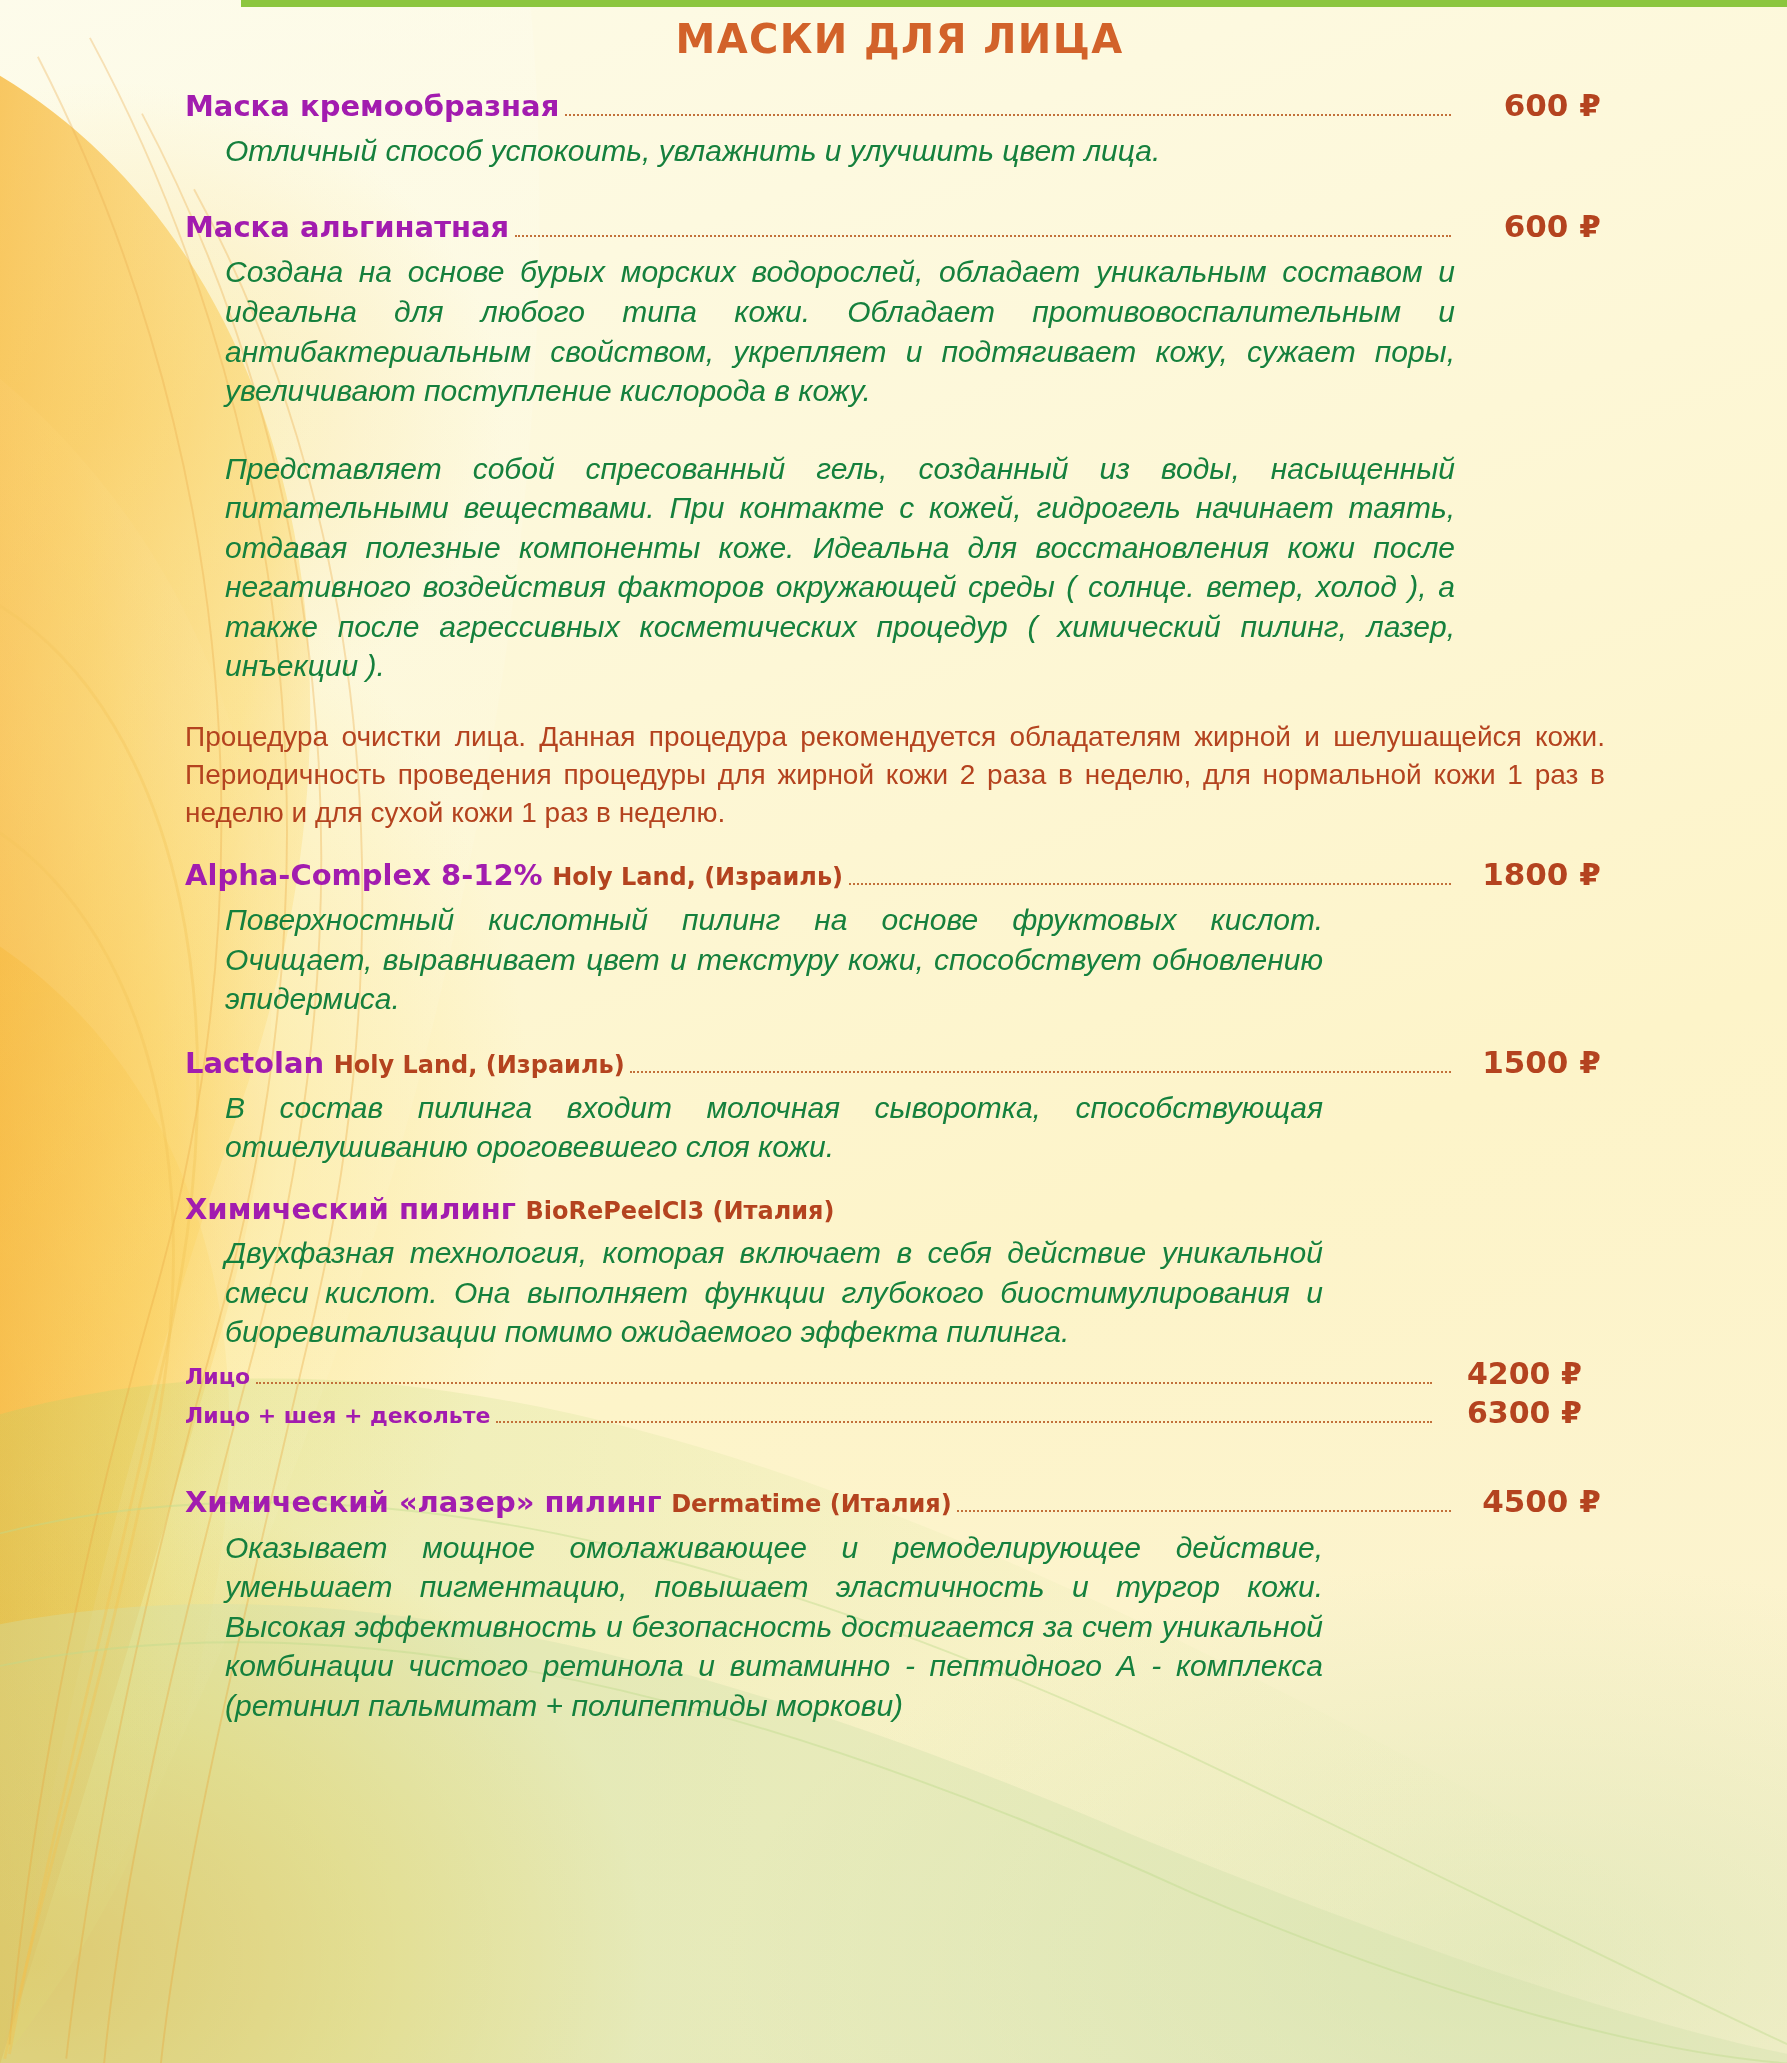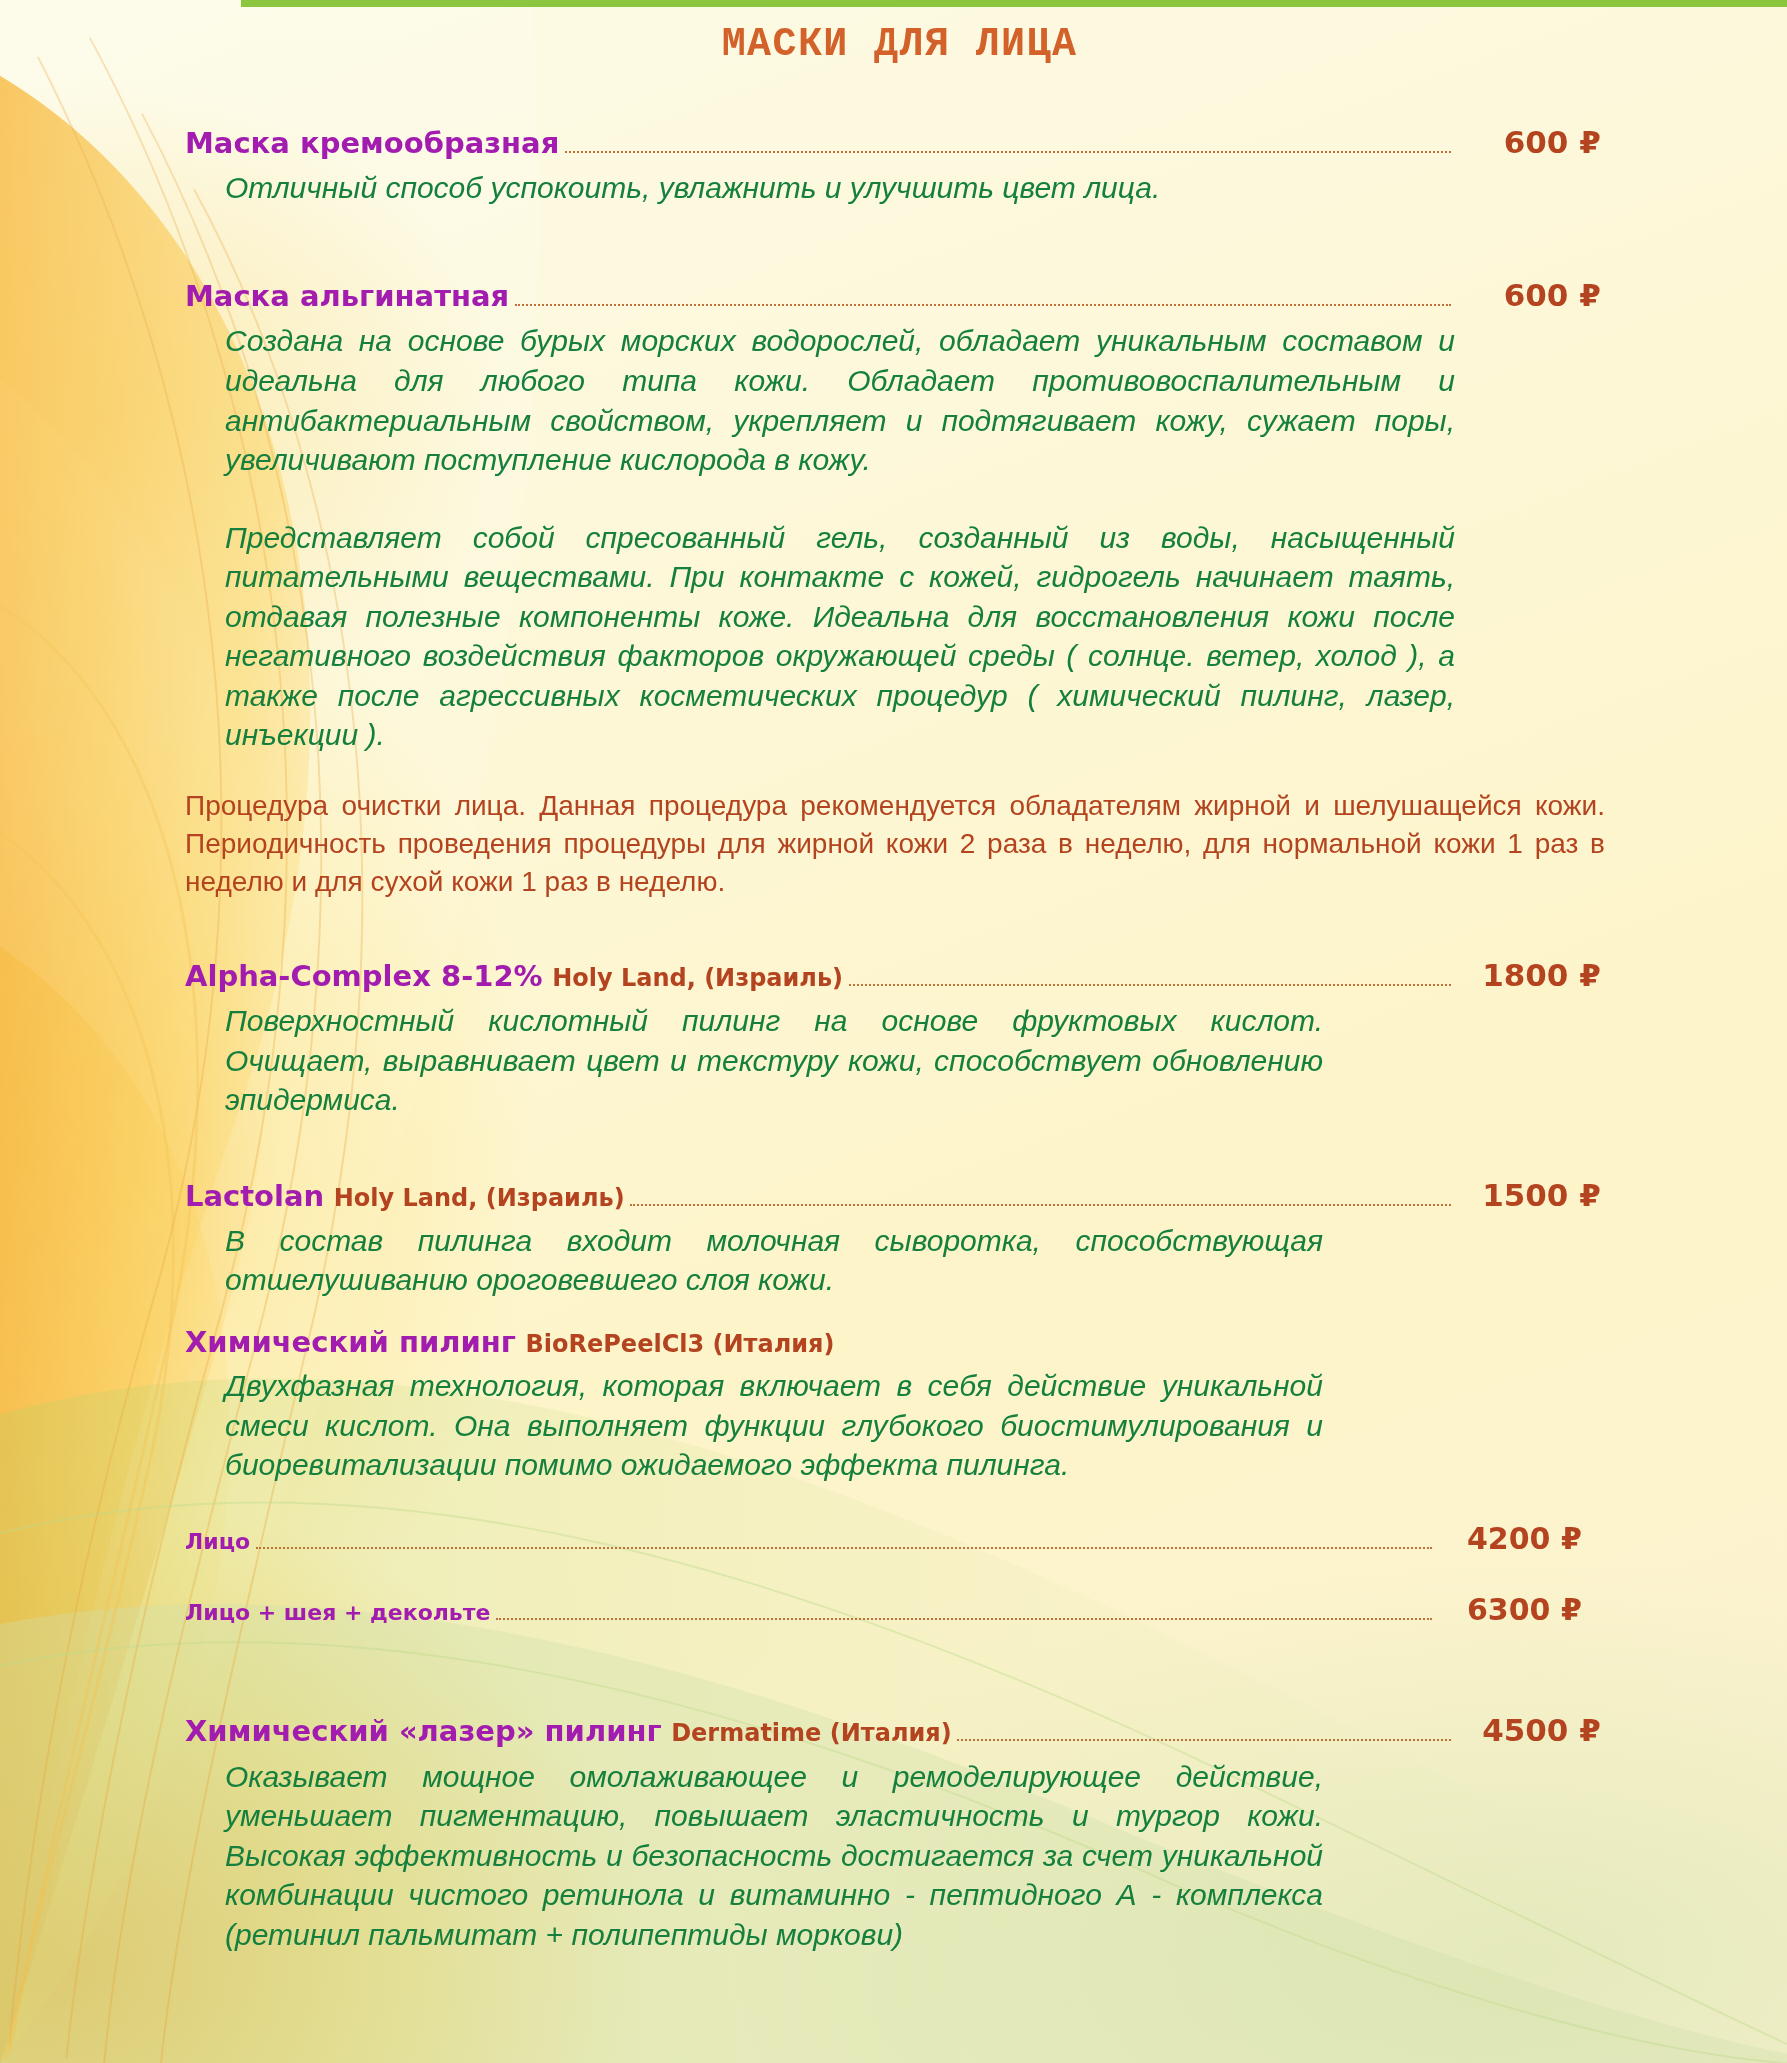--- a/index.html
+++ b/index.html
@@ -54,21 +54,21 @@
     inset: 0;
   }
   .section-title {
     text-align: center;
     color: #d2622a;
     font-weight: bold;
     font-size: 40px;
     letter-spacing: 1.4px;
     font-family: "DejaVu Sans", sans-serif;
   }
-  #title-masks { margin-top: 22px; font-family: Liberation Mono, monospace; }
+  #title-masks { margin-top: 16px; }
   #title-peeling { margin-top: 55px; letter-spacing: 3.8px; }
 
   .content {
     position: absolute;
     left: 185px;
     right: 0;
     top: 0;
     width: 1429px;
   }
 
@@ -104,21 +104,20 @@
   }
   .price {
     color: #b4431f;
     font-weight: bold;
     font-size: 31px;
     white-space: nowrap;
     min-width: 142px;
     text-align: right;
     padding-right: 13.2px;
     font-family: "DejaVu Sans", sans-serif;
-    margin-top: 32px;
   }
   .desc {
     color: #15803d;
     font-size: 30px;
     line-height: 1.32;
     margin: 7.6px 0 0 40px;
     width: 1230px;
     text-align: justify;
     font-style: italic;
   }

